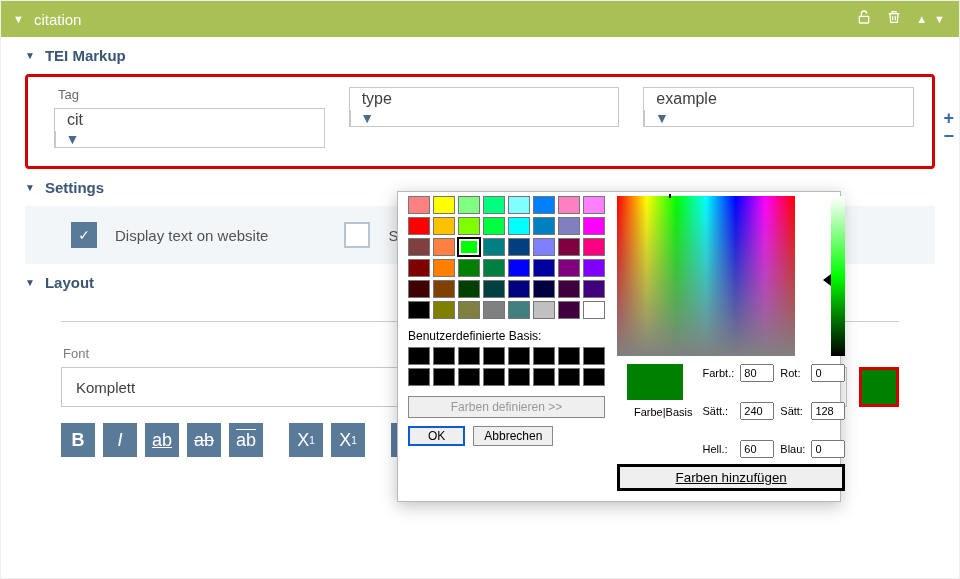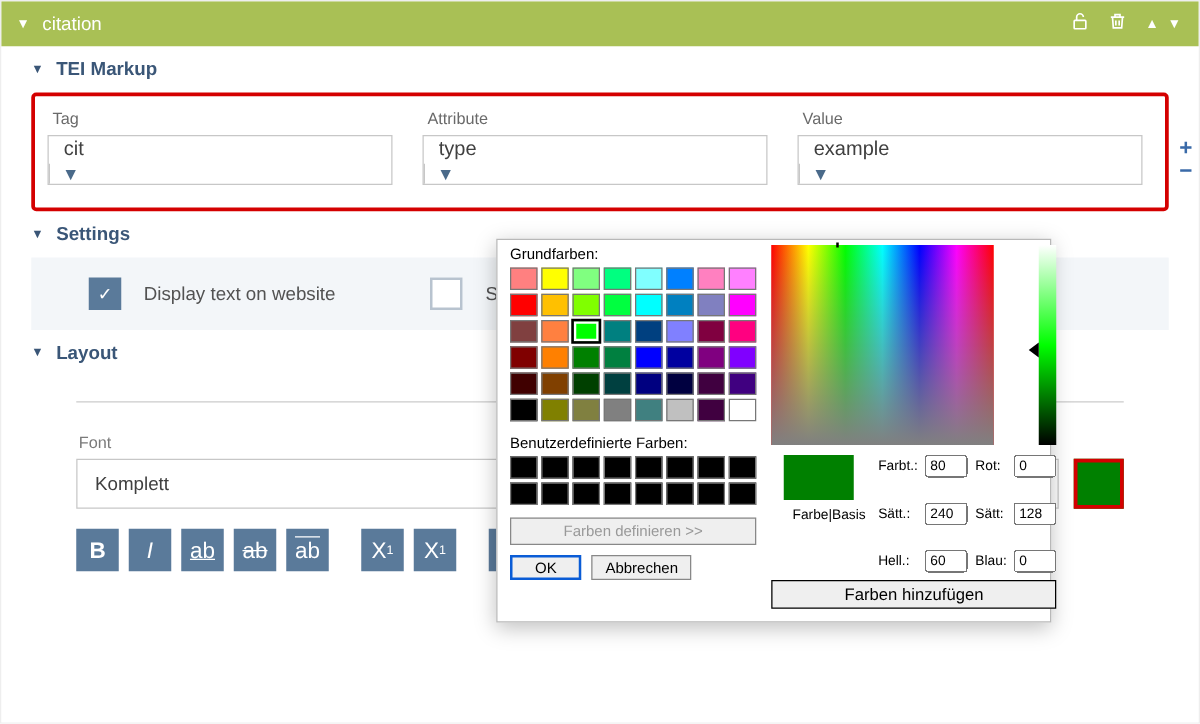--- a/index.html
+++ b/index.html
@@ -10,21 +10,21 @@
   .headbar .tri { margin-right:10px; font-size:11px; }
   .headbar .title { font-size:15px;text-align:right; }
   .headbar .spacer { flex:1; }
   .headbar .hicon { margin-left:14px; font-size:16px; }
   .headbar .arrows { margin-left:14px; font-size:11px; letter-spacing:2px;}
   
   .section-hdr { display:flex; align-items:center; padding:10px 24px; font-weight:bold; color:#3a5677; font-size:15px; }
   .section-hdr .tri { margin-right:10px; font-size:10px; }
   .inner { margin:0 24px; }
   
-  .redbox { border:3px solid #d40000; border-radius:4px; padding:10px 18px 18px 10px; display:flex; gap:24px; position:relative;}
+  .redbox { border:3px solid #d40000; border-radius:4px; padding:10px 18px 18px 26px; display:flex; gap:24px; position:relative;}
   .field { flex:1; display:flex; flex-direction:column; }
   .flabel { color:#6a6a6a; font-size:13px; margin:0 0 6px 4px;}
   .combo { height:40px; border:1px solid #c7c7c7; display:flex; align-items:stretch; background:#fff;flex-direction:column;}
   .combo span { flex:1; padding:0 12px; display:flex; align-items:center; color:#404040; font-size:16px;}
   .combo .caret { width:34px; border-left:1px solid #c7c7c7; display:flex; align-items:center; justify-content:center; color:#4a6a8a;}
   .pm { position:absolute; right:-22px; top:32px; color:#3a6aa8; font-size:18px; font-weight:bold; line-height:18px;}
   .pm div{height:18px;}
   
   .settings-row { background:#f3f6f9; margin:0 24px; padding:16px 46px; display:flex; align-items:center; gap:18px;}
   .chk { width:26px; height:26px; display:flex; align-items:center; justify-content:center; }
@@ -66,21 +66,21 @@
   .marker::before,.marker::after{content:"";position:absolute;background:#000;}
   .marker::before{left:4px;top:0;width:2px;height:4px;}
   .marker::after{left:0;top:4px;width:10px;height:2px;display:none;}
   .huebar{ position:absolute; right:0; top:0; width:14px; height:160px; background:linear-gradient(to bottom,#fff,#0f0 50%,#000);}
   .huearrow{position:absolute; right:14px; top:78px; width:0;height:0;border-top:6px solid transparent;border-bottom:6px solid transparent;border-right:8px solid #000;}
   .preview{display:flex; gap:6px; margin-top:8px; align-items:flex-end;}
   .pvbox{width:56px;height:36px;background:#008000;}
   .pvlbl{font-size:11px;margin-left:17px;}
   .numgrid{display:grid; grid-template-columns:auto 34px auto 34px; gap:20px 6px; margin-top:8px; align-items:center; font-size:11px;}
   .numgrid input{width:34px; height:18px; font-size:11px; padding:0 2px;}
-  .addbtn{width:100%; margin-top:6px; padding:3px 0; text-align:center; border:1px solid #000000; background:#efefef;}
+  .addbtn{width:100%; margin-top:6px; padding:3px 0; text-align:center; border:3px solid #000000; background:#efefef;text-decoration:underline;}
   sub,sup{font-size:10px;}
 </style>
 </head>
 <body>
 <div class="app">
 
 <div class="headbar">
   <span class="tri">▼</span>
   <span class="title">citation</span>
   <span class="spacer"></span>
@@ -108,28 +108,26 @@
 <div class="inner">
   <div class="redbox">
     <div class="field">
       <div class="flabel">Tag</div>
       <div class="combo">
         <span>cit</span>
         <div class="caret">▼</div>
       </div>
     </div>
     <div class="field">
-      <div class="flabel">Attribute</div>
       <div class="combo">
         <span>type</span>
         <div class="caret">▼</div>
       </div>
     </div>
     <div class="field">
-      <div class="flabel">Value</div>
       <div class="combo">
         <span>example</span>
         <div class="caret">▼</div>
       </div>
     </div>
     <div class="pm">
       <div>+</div>
       <div>−</div>
     </div>
   </div>
@@ -197,21 +195,20 @@
           <span style="text-decoration:underline overline">W,W,</span>
         </div>
     <div class="tgap"></div>
     <div class="tbtn small" style="background:#fff;color:#5a7a9a;border:1px solid #5a7a9a">Bg</div>
   </div>
 </div>
 
 <div class="dialog">
   <div class="dlg-body">
     <div class="left-col">
-      <div class="grp-lbl">Grundfarben:</div>
       <div class="swgrid" id="basic-grid">
             <div class="sw" style="background: rgb(255, 128, 128);"></div>
             <div class="sw" style="background: rgb(255, 255, 0);"></div>
             <div class="sw" style="background: rgb(128, 255, 128);"></div>
             <div class="sw" style="background: rgb(0, 255, 128);"></div>
             <div class="sw" style="background: rgb(128, 255, 255);"></div>
             <div class="sw" style="background: rgb(0, 128, 255);"></div>
             <div class="sw" style="background: rgb(255, 128, 192);"></div>
             <div class="sw" style="background: rgb(255, 128, 255);"></div>
             <div class="sw" style="background: rgb(255, 0, 0);"></div>
@@ -248,21 +245,21 @@
             <div class="sw" style="background: rgb(64, 0, 128);"></div>
             <div class="sw" style="background: rgb(0, 0, 0);"></div>
             <div class="sw" style="background: rgb(128, 128, 0);"></div>
             <div class="sw" style="background: rgb(128, 128, 64);"></div>
             <div class="sw" style="background: rgb(128, 128, 128);"></div>
             <div class="sw" style="background: rgb(64, 128, 128);"></div>
             <div class="sw" style="background: rgb(192, 192, 192);"></div>
             <div class="sw" style="background: rgb(64, 0, 64);"></div>
             <div class="sw" style="background: rgb(255, 255, 255);"></div>
           </div>
-      <div class="grp-lbl">Benutzerdefinierte Farben:</div>
+      <div class="grp-lbl">Benutzerdefinierte Basis:</div>
       <div class="swgrid" id="custom-grid">
             <div class="sw" style="background: rgb(0, 0, 0);"></div>
             <div class="sw" style="background: rgb(0, 0, 0);"></div>
             <div class="sw" style="background: rgb(0, 0, 0);"></div>
             <div class="sw" style="background: rgb(0, 0, 0);"></div>
             <div class="sw" style="background: rgb(0, 0, 0);"></div>
             <div class="sw" style="background: rgb(0, 0, 0);"></div>
             <div class="sw" style="background: rgb(0, 0, 0);"></div>
             <div class="sw" style="background: rgb(0, 0, 0);"></div>
             <div class="sw" style="background: rgb(0, 0, 0);"></div>

